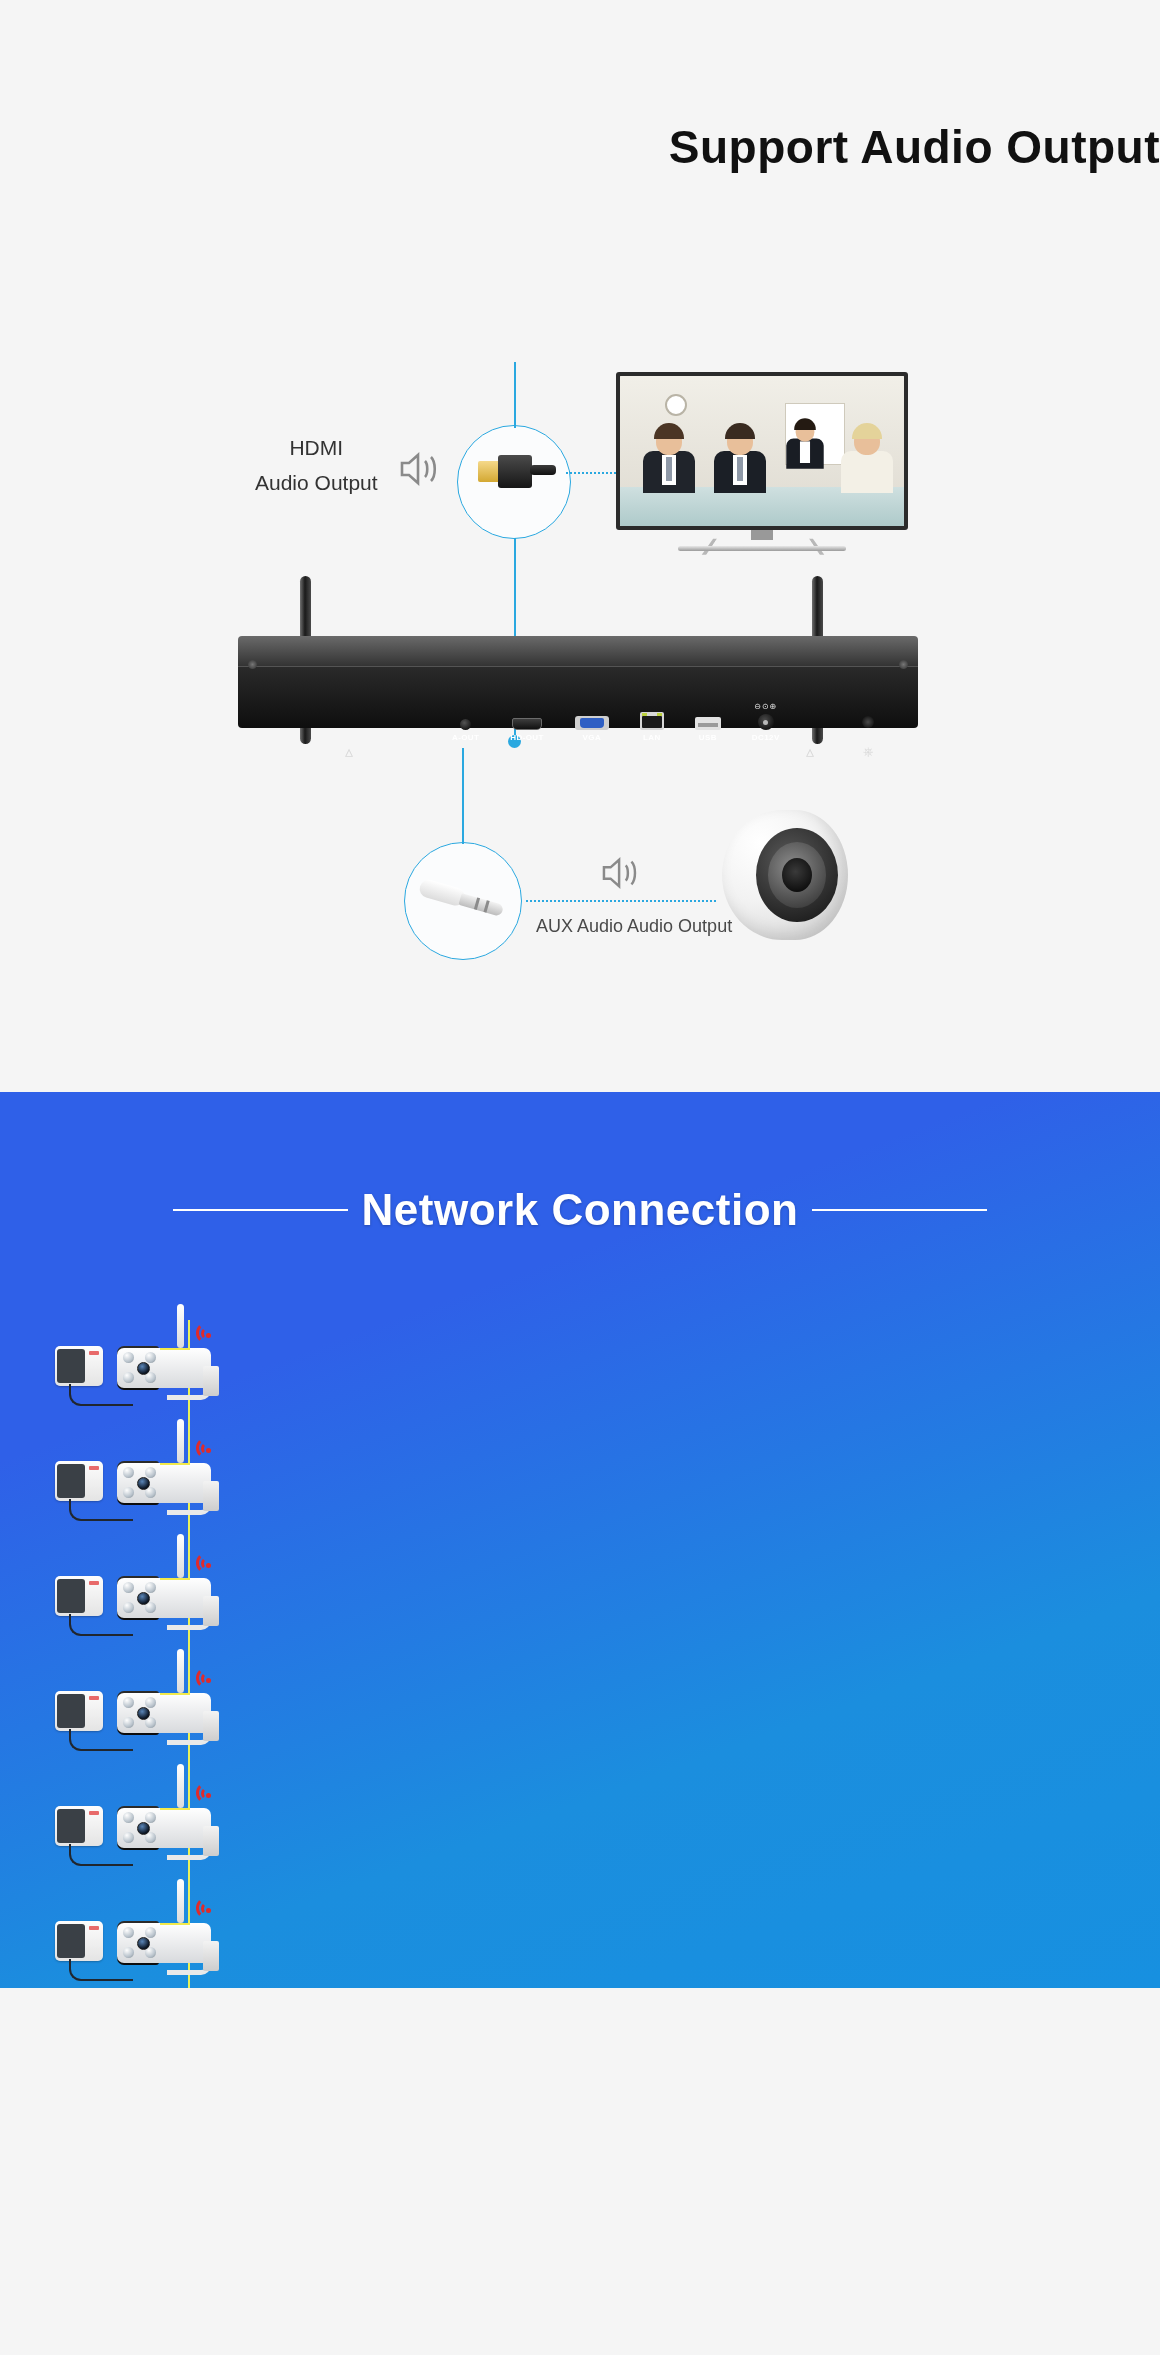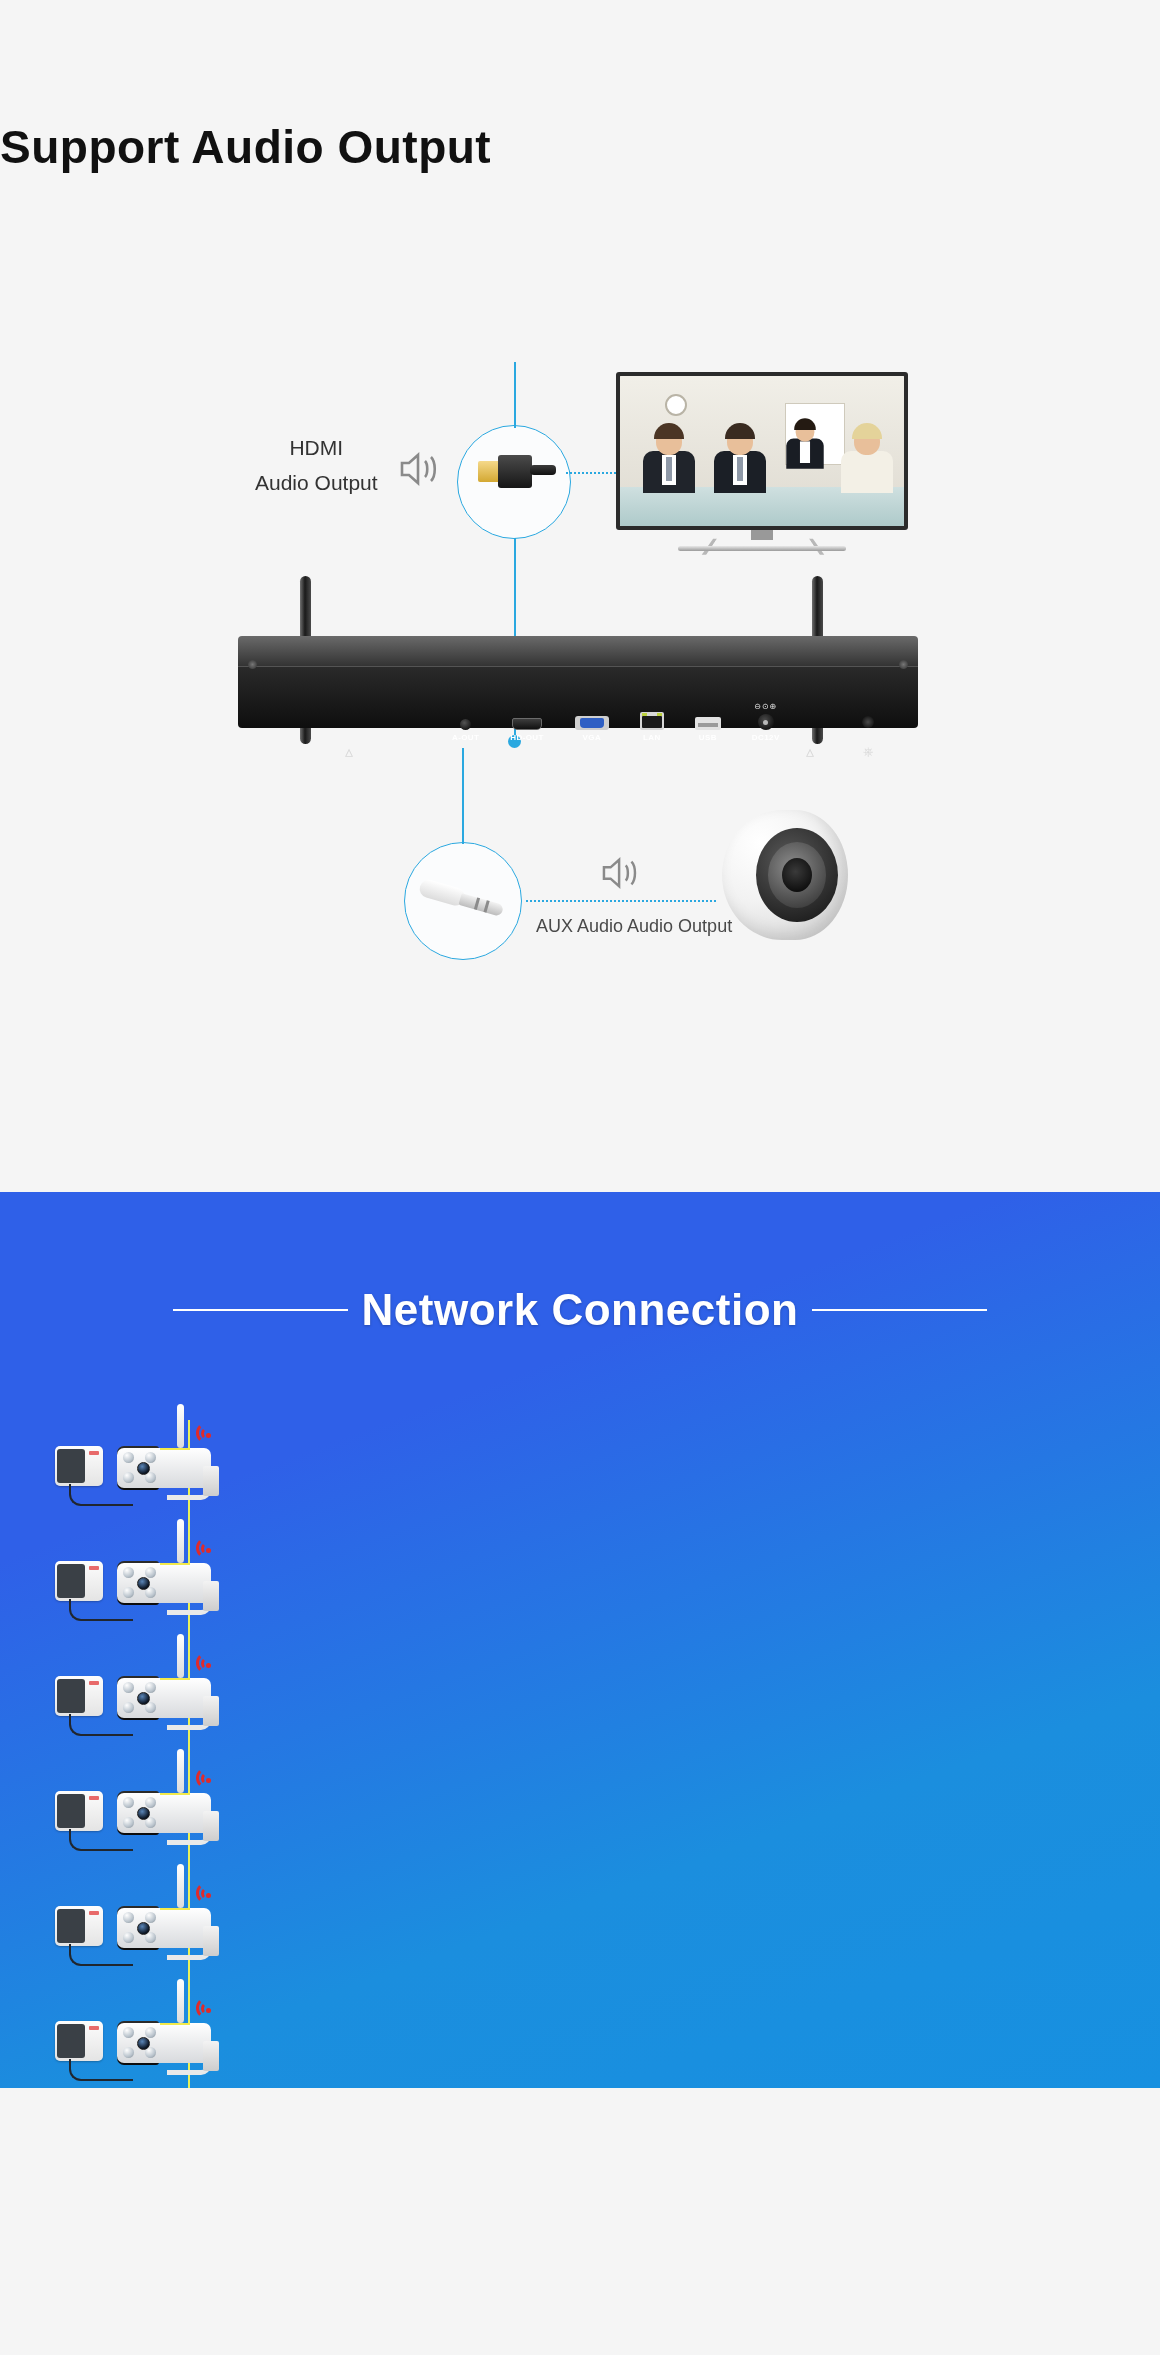--- a/index.html
+++ b/index.html
@@ -12,21 +12,21 @@
   }
 
   
   .sec-audio {
     position: absolute; left: 0; top: 0;
     width: 1160px; height: 1148px;
     background: #f5f5f5;
   }
   .s1-title {
     position: absolute; left: 0; top: 120px; width: 1160px;
-    text-align: left;
+    text-align: right;
     font-size: 46px; font-weight: bold; color: #111;
     letter-spacing: .5px;
   }
   .s1-sub {
     position: absolute; left: 0; top: 196px; width: 1160px;
     text-align: center; color: #4a4a4a;
     font-size: 19.5px; line-height: 36px;
   }
 
   
@@ -206,21 +206,21 @@
   }
   .speaker .ring1 { position:absolute; border-radius:50%;
       background: radial-gradient(circle at 40% 35%, #5a5a5a, #111); }
   .speaker .ring2 { position:absolute; border-radius:50%;
       background: radial-gradient(circle at 42% 38%, #8d8d8d, #2b2b2b); }
   .speaker .ring3 { position:absolute; border-radius:50%;
       background: radial-gradient(circle at 45% 40%, #3a3a3a, #000); }
 
   
   .sec-net {
-    position: absolute; left: 0; top: 1192px;
+    position: absolute; left: 0; top: 1092px;
     width: 1160px; height: 896px;
     background: linear-gradient(160deg,#2f60e8 0%, #2f60e8 28%, #1b8ede 70%, #1790e0 100%);
     overflow: hidden;
   }
   .s2-title-wrap {
     position:absolute; left:0; top:93px; width:1160px;
     display:flex; align-items:center; justify-content:center; gap:14px;
   }
   .s2-rule { width: 175px; height: 2px; background:#fff; }
   .s2-title {

